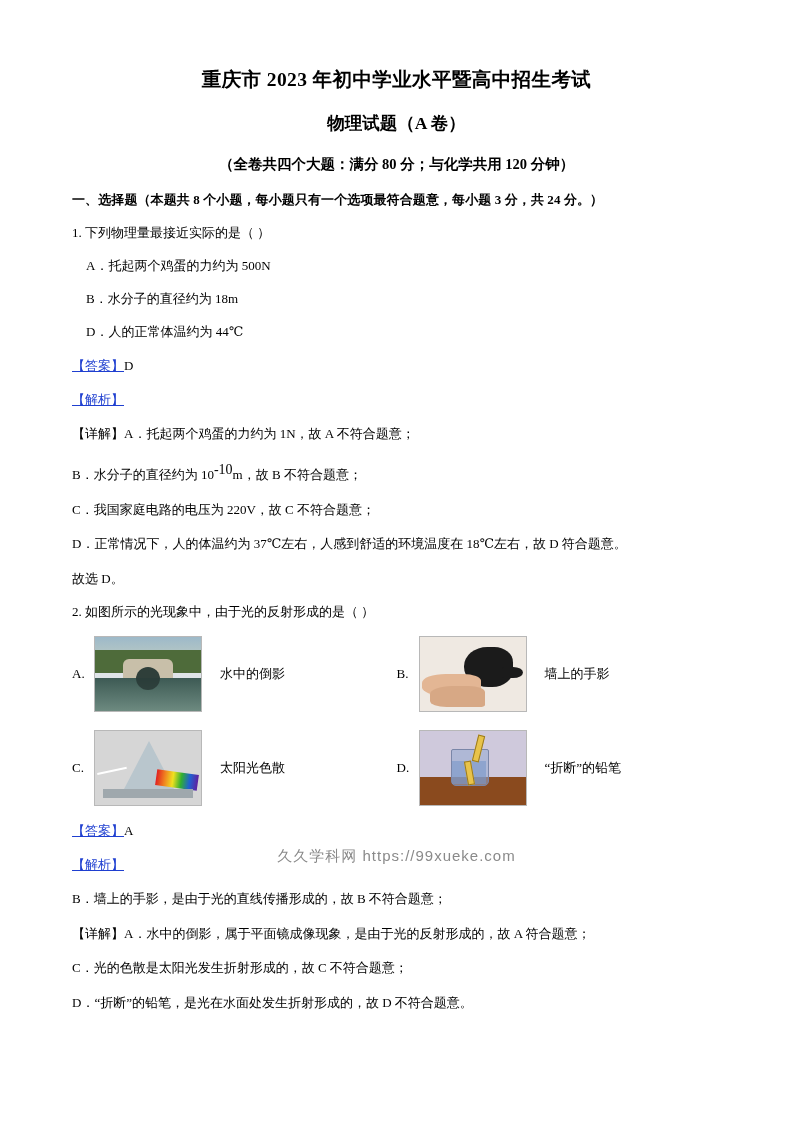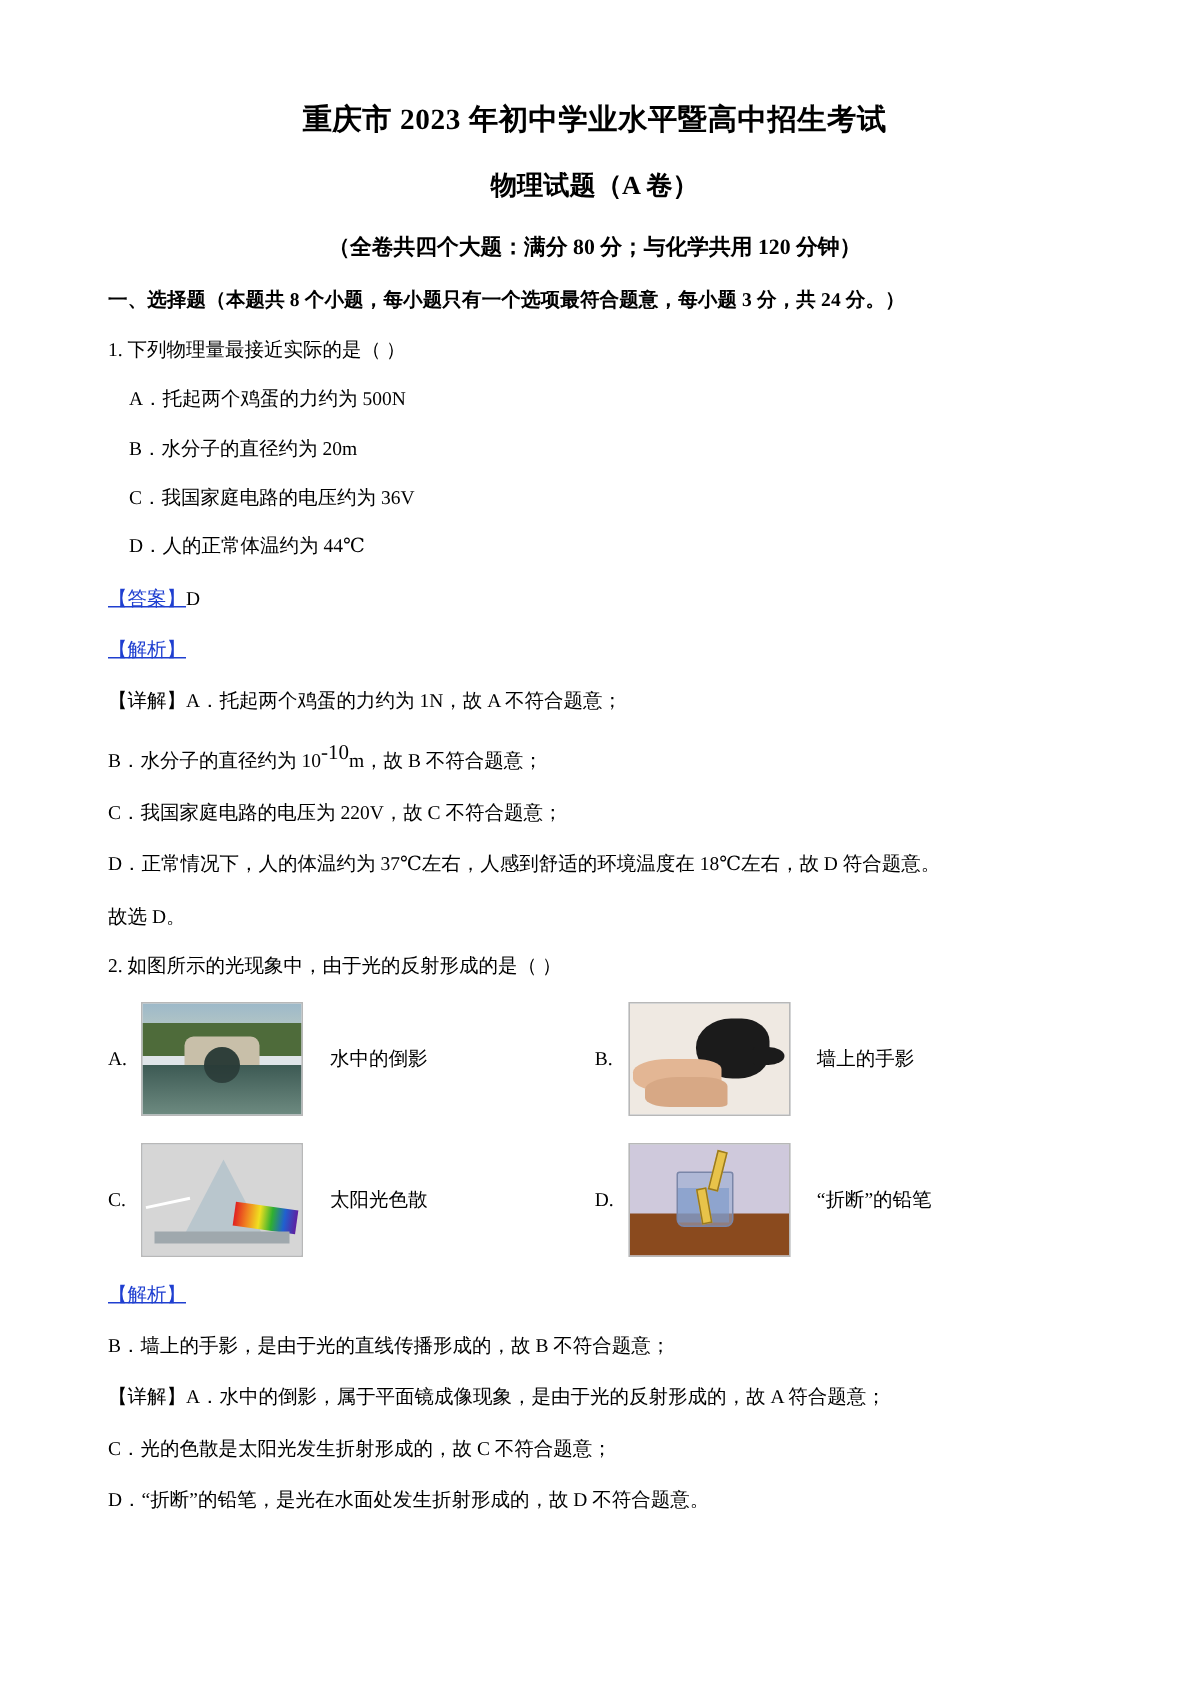--- a/index.html
+++ b/index.html
@@ -162,22 +162,21 @@
 <div class="page">
 
   <div class="title1">重庆市 2023 年初中学业水平暨高中招生考试</div>
   <div class="title2">物理试题（A 卷）</div>
   <div class="title3">（全卷共四个大题：满分 80 分；与化学共用 120 分钟）</div>
 
   <div class="section-head">一、选择题（本题共 8 个小题，每小题只有一个选项最符合题意，每小题 3 分，共 24 分。）</div>
 
   <div class="q-line">1. 下列物理量最接近实际的是（        ）</div>
   <div class="opt">A．托起两个鸡蛋的力约为 500N</div>
-  <div class="opt">B．水分子的直径约为 20m</div>
-  <div class="opt">C．我国家庭电路的电压约为 36V</div>
+  <div class="opt">B．水分子的直径约为 18m</div>
   <div class="opt">D．人的正常体温约为 44℃</div>
 
   <div class="ans">
     <span class="underline-blue">【答案】</span><span class="blk">D</span>
   </div>
   <div class="ans">
     <span class="underline-blue">【解析】</span>
   </div>
 
   <div class="expl">【详解】A．托起两个鸡蛋的力约为 1N，故 A 不符合题意；</div>
@@ -241,21 +240,25 @@
           <div class="pic-pen-water"></div>
           <div class="pic-pen-top"></div>
           <div class="pic-pen-bot"></div>
         </div>
         <div class="img-caption">“折断”的铅笔</div>
       </div>
     </div>
   </div>
 
   <div class="ans">
+    <span class="underline-blue">【答案】</span><span class="blk">A</span>
+  </div>
+  <div class="ans">
     <span class="underline-blue">【解析】</span>
   </div>
 
   <div class="expl">B．墙上的手影，是由于光的直线传播形成的，故 B 不符合题意；</div>
   <div class="expl">【详解】A．水中的倒影，属于平面镜成像现象，是由于光的反射形成的，故 A 符合题意；</div>
   <div class="expl">C．光的色散是太阳光发生折射形成的，故 C 不符合题意；</div>
   <div class="expl">D．“折断”的铅笔，是光在水面处发生折射形成的，故 D 不符合题意。</div>
 
+  <div class="footer">久久学科网 https://99xueke.com</div>
 </div>
 
 </body></html>

